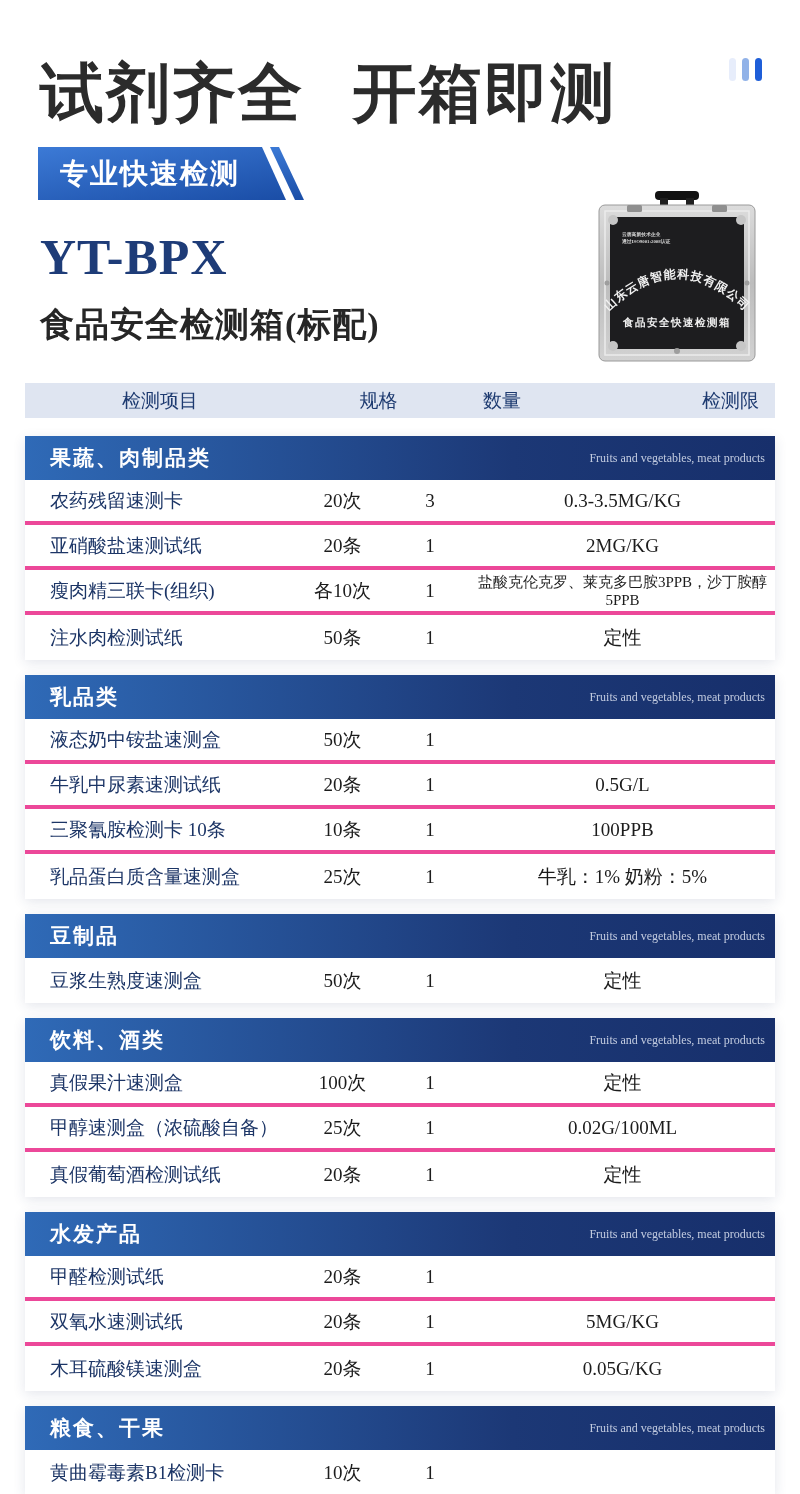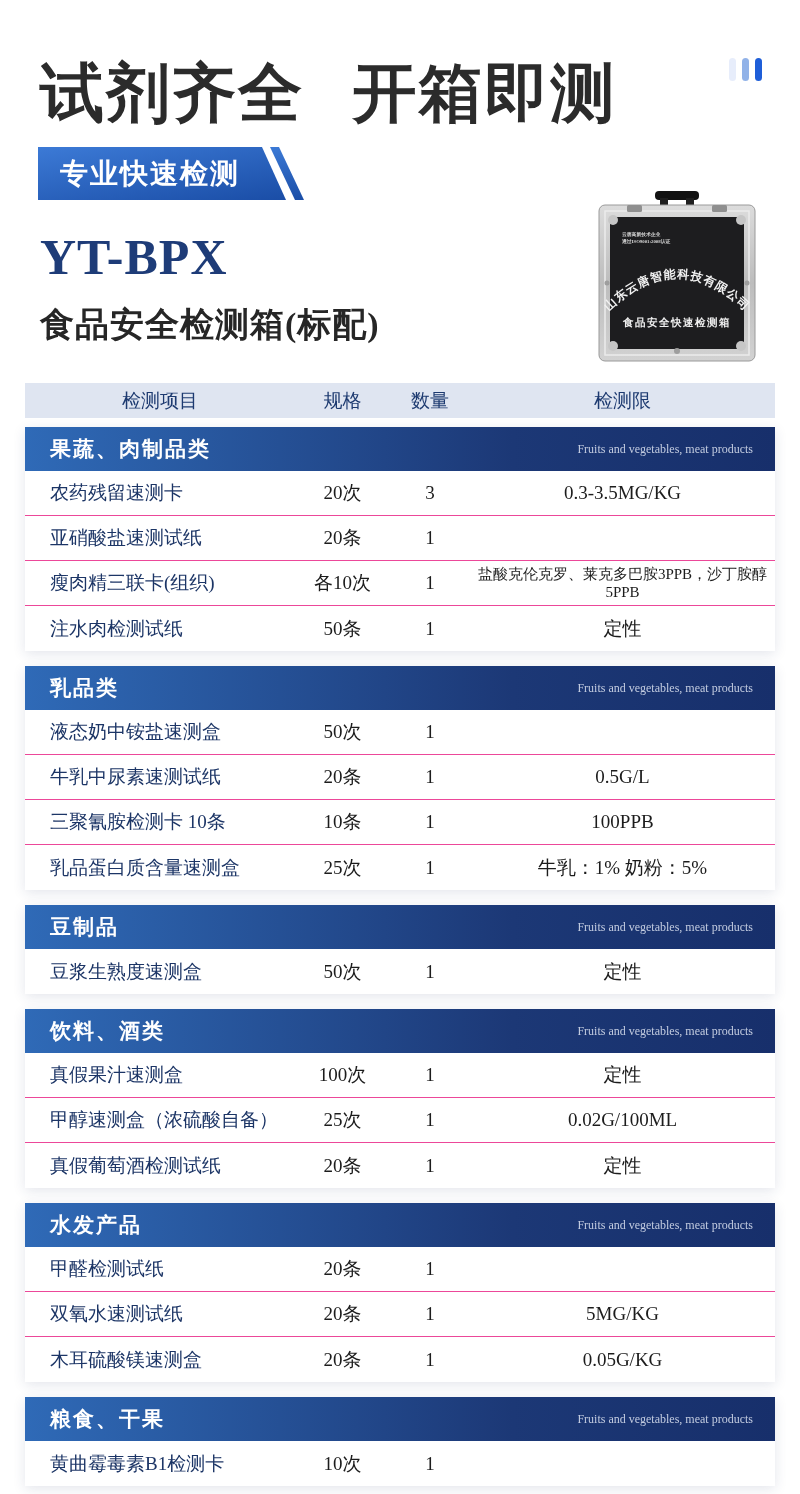--- a/index.html
+++ b/index.html
@@ -54,42 +54,43 @@
   }
   .product-photo { position:absolute; left:596px; top:190px; }
 
   
   .spec-table { position:absolute; left:25px; top:383px; width:750px; }
   .thead {
     height:35px; background:#dfe5f1;
     display:grid; grid-template-columns:270px 95px 80px 305px;
     align-items:center; text-align:center;
     color:#1d3a70; font-size:19px;
-    margin-bottom:9px;
+    margin-bottom:18px;
+    gap:36px;
   }
   .card {
     background:#ffffff;
     box-shadow:0 3px 12px rgba(30,50,100,0.12);
     margin-bottom:15px;
   }
   .sec-head {
     height:44px;
     background:linear-gradient(90deg,#2f6ab7 0%,#1c3876 65%,#172f6b 100%);
     display:flex; align-items:center; justify-content:space-between;
-    padding:0 22px 0 25px;
+    padding:0 10px 0 25px;
   }
   .sec-title {
     color:#ffffff; font-size:21px; font-weight:700; letter-spacing:2px;
     font-family:"Liberation Sans","DejaVu Sans",sans-serif;
   }
   .sec-sub { color:#c3cce0; font-size:12px; }
   .trow {
     display:grid; grid-template-columns:270px 95px 80px 305px;
     align-items:center; height:45px;
-    border-bottom:1px solid #ec4899;
+    border-bottom:4px solid #ec4899;
     font-size:19px;
   }
   .trow:last-child { border-bottom:none; }
   .cell { text-align:center; color:#1c1c1c; }
   .cell-item { text-align:left; padding-left:25px; color:#1c3566; }
   .cell-limit.small { font-size:15px; }
 </style>
 </head>
 <body>
 
@@ -167,20 +168,21 @@
         <div class="trow">
           <div class="cell cell-item">农药残留速测卡</div>
           <div class="cell cell-spec">20次</div>
           <div class="cell cell-qty">3</div>
           <div class="cell cell-limit">0.3-3.5MG/KG</div>
         </div>
         <div class="trow">
           <div class="cell cell-item">亚硝酸盐速测试纸</div>
           <div class="cell cell-spec">20条</div>
           <div class="cell cell-qty">1</div>
+          <div class="cell cell-limit">2MG/KG</div>
         </div>
         <div class="trow">
           <div class="cell cell-item">瘦肉精三联卡(组织)</div>
           <div class="cell cell-spec">各10次</div>
           <div class="cell cell-qty">1</div>
           <div class="cell cell-limit small">盐酸克伦克罗、莱克多巴胺3PPB，沙丁胺醇5PPB</div>
         </div>
         <div class="trow">
           <div class="cell cell-item">注水肉检测试纸</div>
           <div class="cell cell-spec">50条</div>

